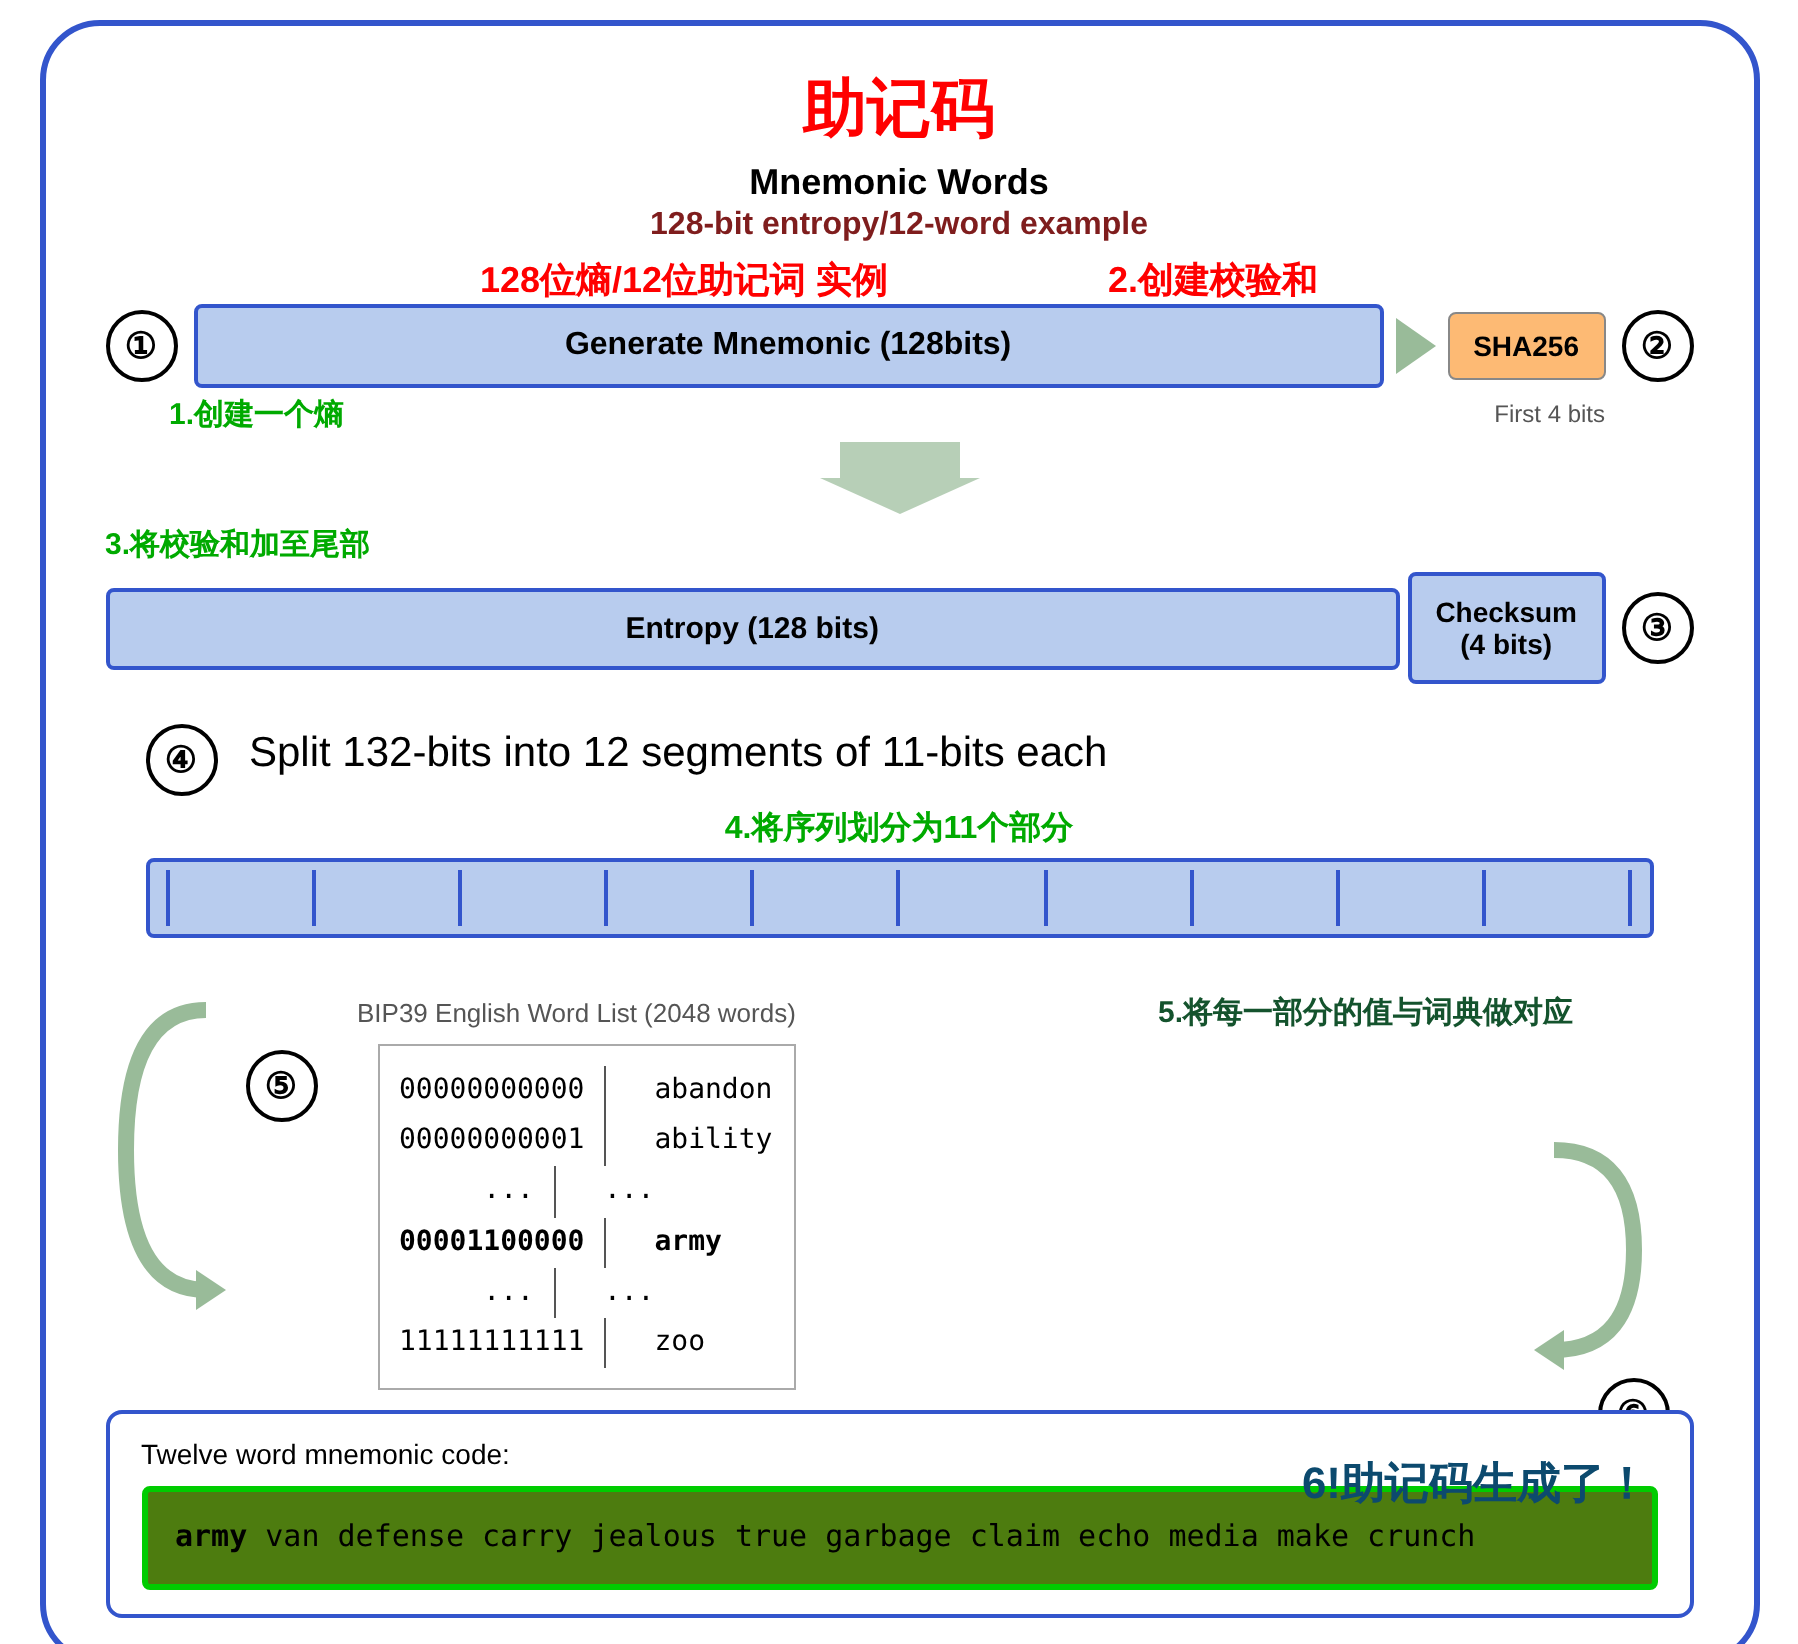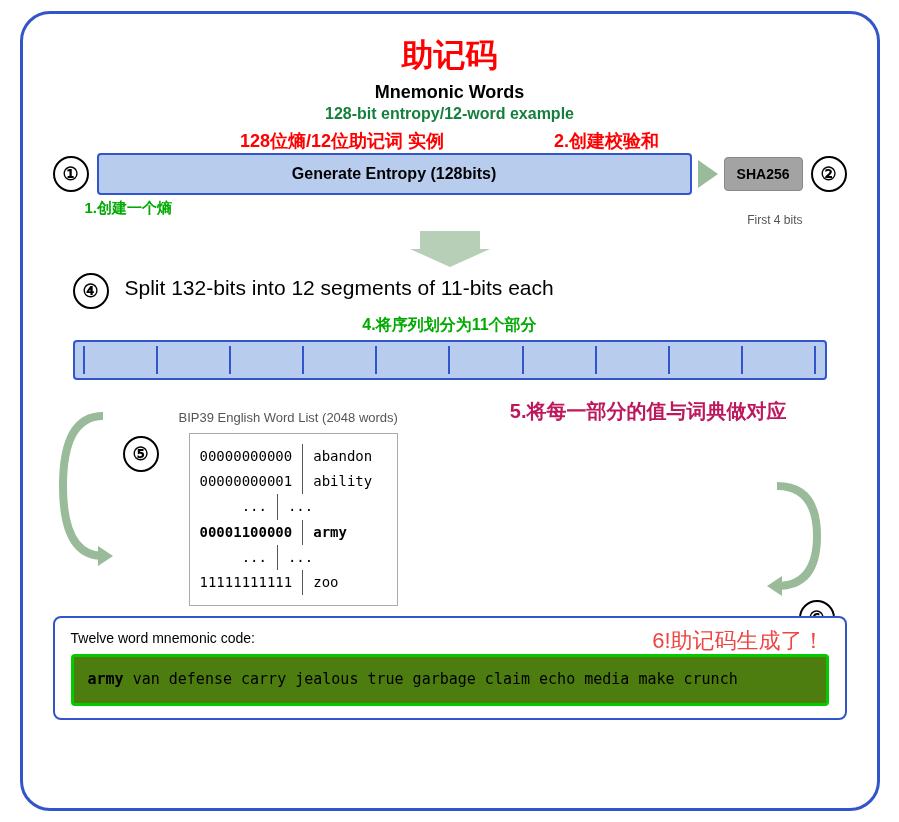--- a/index.html
+++ b/index.html
@@ -32,21 +32,21 @@
       text-align: center;
       font-size: 18px;
       font-weight: bold;
       color: #000;
       margin-bottom: 2px;
     }
     .subtitle-en {
       text-align: center;
       font-size: 16px;
       font-weight: bold;
-      color: #15803d;
+      color: #7f1d1d;
       margin-bottom: 6px;
     }
     .subtitle-zh {
       text-align: center;
       font-size: 18px;
       font-weight: bold;
       color: #ff0000;
       margin-bottom: 0;
     }
     
@@ -83,21 +83,21 @@
     .arrow-right {
       width: 0;
       height: 0;
       border-top: 14px solid transparent;
       border-bottom: 14px solid transparent;
       border-left: 20px solid #99bb99;
       margin: 0 6px;
       flex-shrink: 0;
     }
     .sha-box {
-      background: #a3a3a3;
+      background: #fdba74;
       border: 1px solid #888;
       padding: 8px 12px;
       font-size: 14px;
       font-weight: bold;
       text-align: center;
       border-radius: 4px;
       flex-shrink: 0;
     }
     .circle-num-2 {
       width: 36px;
@@ -116,21 +116,21 @@
     .label-green {
       color: #00aa00;
       font-size: 15px;
       font-weight: bold;
     }
     .first4bits {
       font-size: 12px;
       color: #555;
       text-align: center;
       margin-right: 44px;
-      margin-top: 14px;
+      margin-top: 2px;
     }
     
     .section3-row {
       display: flex;
       align-items: center;
       margin-bottom: 8px;
       position: relative;
     }
     .entropy-box2 {
       background: #b8ccee;
@@ -211,21 +211,21 @@
       margin-bottom: 8px;
       text-align: center;
     }
     .bip39-table {
       font-family: monospace;
       font-size: 14px;
       line-height: 1.8;
     }
     .bip39-row {
       display: flex;
-      gap: 10px;
+      gap: 24px;
     }
     .bip39-row.highlighted {
       font-weight: bold;
     }
     .bip39-border-right {
       border-right: 1px solid #555;
       padding-right: 10px;
     }
     
     .section6-box {
@@ -247,60 +247,71 @@
       padding: 10px 14px;
       font-family: monospace;
       font-size: 15px;
       line-height: 1.7;
       background: #4d7c0f;
     }
     .mnemonic-word-bold {
       font-weight: bold;
     }
     .annotation-6 {
-      color: #ef4444;
+      color: #0c4a6e;
       font-size: 22px;
-      font-weight: normal;
+      font-weight: bold;
       position: absolute;
       right: 20px;
-      top: 8px;
+      top: 20px;
     }
   </style>
 </head>
 <body>
 
 <div class="outer-container">
 
   <div class="title-zh">助记码</div>
   <div class="title-en">Mnemonic Words</div>
   <div class="subtitle-en">128-bit entropy/12-word example</div>
   <div class="subtitle-zh">
     <span>128位熵/12位助记词 实例</span>
     &nbsp;&nbsp;&nbsp;&nbsp;&nbsp;&nbsp;&nbsp;&nbsp;&nbsp;&nbsp;&nbsp;&nbsp;&nbsp;&nbsp;&nbsp;&nbsp;&nbsp;&nbsp;&nbsp;&nbsp;
     <span style="color:#ff0000; font-weight:bold;">2.创建校验和</span>
   </div>
 
   <div class="section1-row">
     <div class="circle-num">①</div>
-    <div class="entropy-box">Generate Entropy (128bits)</div>
+    <div class="entropy-box">Generate Mnemonic (128bits)</div>
     <div class="arrow-right"></div>
     <div class="sha-box">SHA256</div>
     <div class="circle-num-2">②</div>
   </div>
   <div style="display:flex; justify-content:space-between; margin-bottom:4px;">
     <div class="label-green" style="margin-left:32px;">1.创建一个熵</div>
     <div class="first4bits">First 4 bits</div>
   </div>
 
   <div style="display:flex; justify-content:center; margin: 2px 0 6px 0;">
     <svg width="80" height="36">
       <polygon points="10,0 70,0 70,18 80,18 40,36 0,18 10,18" fill="#99bb99" opacity="0.7"></polygon>
     </svg>
   </div>
 
+  <div style="position:relative; margin-bottom: 20px;">
+    <div class="label-green" style="font-size:15px; font-weight:bold; margin-bottom:4px;">3.将校验和加至尾部</div>
+    <div class="section3-row">
+      <div class="entropy-box2">Entropy (128 bits)</div>
+      <div class="checksum-box">
+        <div>Checksum</div>
+        <div>(4 bits)</div>
+      </div>
+      <div class="circle-num-2" style="margin-left:8px;">③</div>
+    </div>
+  </div>
 
   <div style="display:flex; align-items:center; margin-bottom:6px; margin-left:20px;">
     <div class="circle-num">④</div>
     <div class="section4-label" style="margin-left:8px; font-size:21px;">Split 132-bits into 12 segments of 11-bits each</div>
   </div>
   <div class="annotation-4">4.将序列划分为11个部分</div>
 
   <div class="bits-bar">
     <div class="bit-divider"></div>
     <div class="bit-divider"></div>
@@ -350,21 +361,21 @@
             <span>...</span>
           </div>
           <div class="bip39-row">
             <span class="bip39-border-right">11111111111</span>
             <span>zoo</span>
           </div>
         </div>
       </div>
     </div>
 
-    <div style="position:absolute; right:60px; top:2px; color:#be185d; font-size:20px; font-weight:bold;">5.将每一部分的值与词典做对应</div>
+    <div style="position:absolute; right:60px; top:12px; color:#14532d; font-size:15px; font-weight:bold;">5.将每一部分的值与词典做对应</div>
 
     <div style="position:absolute; right:10px; top:80px;">
       <svg width="70" height="120">
         <path d="M 10 10 Q 50 10 50 60 Q 50 110 10 110" stroke="#99bb99" stroke-width="8" fill="none"></path>
         <polygon points="15,100 0,110 15,120" fill="#99bb99"></polygon>
       </svg>
     </div>
 
     <div style="position:absolute; right:12px; bottom:-30px; width:36px; height:36px; border:2px solid #000; border-radius:50%; display:flex; align-items:center; justify-content:center; font-size:18px; font-weight:bold; background:#fff;">⑥</div>
   </div>

